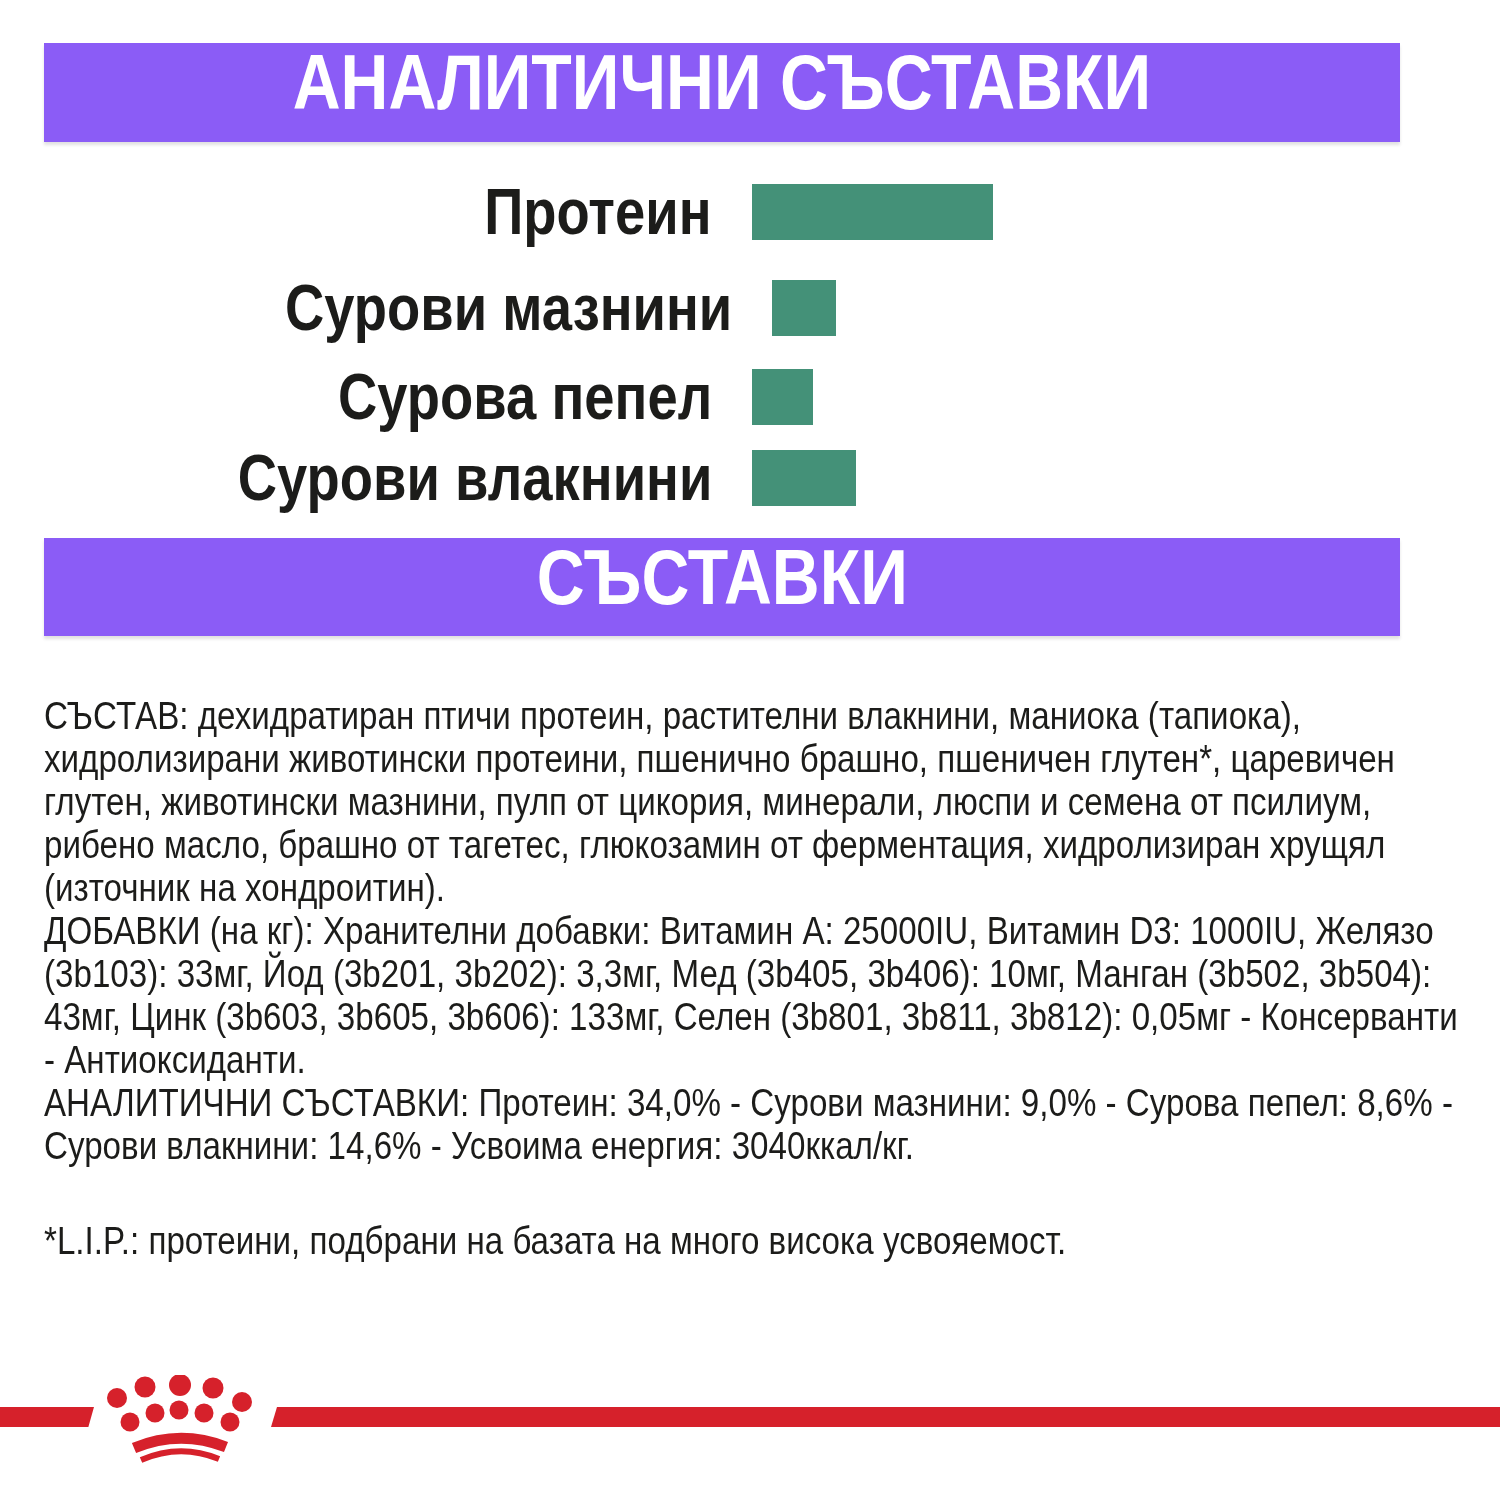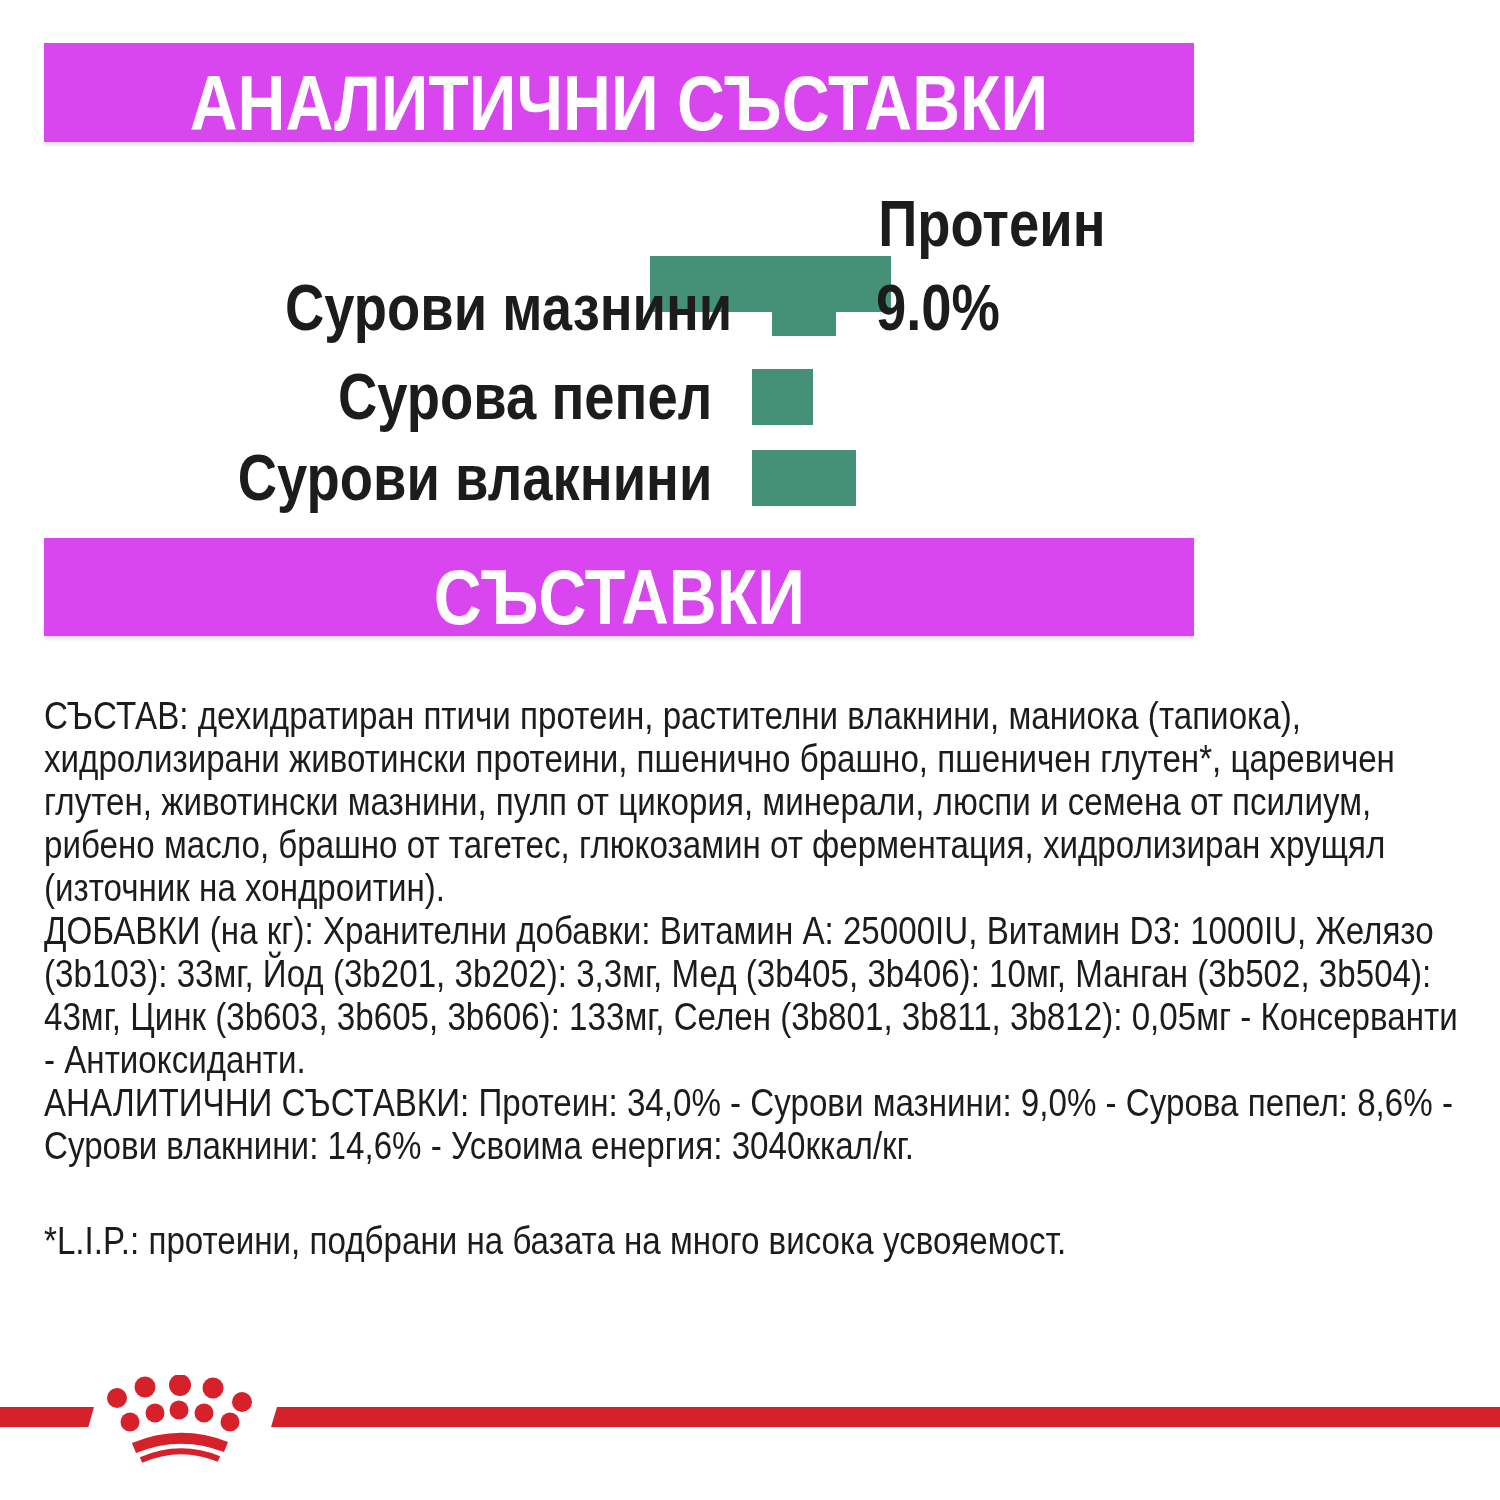--- a/index.html
+++ b/index.html
@@ -14,24 +14,24 @@
     height: 1500px;
     background: #ffffff;
     overflow: hidden;
     color: #1c1c1a;
   }
 
   
   .banner {
     position: absolute;
     left: 44px;
-    width: 1150px;
-    background: #d946ef;
+    width: 1356px;
+    background: #8b5cf6;
     display: flex;
-    align-items: flex-end;
+    align-items: flex-start;
     justify-content: center;
     box-shadow: 0 3px 3px rgba(0,0,0,0.12);
   }
   #banner-analytical { top: 43px;  height: 99px; }
   #banner-ingredients { top: 538px; height: 98px; }
   .banner .banner-title {
     display: inline-block;
     transform: scaleX(0.85);
     transform-origin: center center;
     font-weight: 700;
@@ -44,21 +44,21 @@
 
   
   .chart-row {
     position: absolute;
     left: 0;
     width: 1500px;
     height: 56px;
     display: flex;
     align-items: center;
   }
-  #row-protein { top: 192px; flex-direction: column; }
+  #row-protein { top: 184px; }
   #row-fat     { top: 280px; padding-left: 20px; }
   #row-ash     { top: 369px; }
   #row-fibre   { top: 450px; }
   .chart-label {
     width: 712px;
     text-align: right;
     font-weight: 700;
     font-size: 64px;
     line-height: 1;
     white-space: nowrap;
@@ -142,23 +142,20 @@
       <span>Протеин</span>
     </div>
     <div class="chart-bar" style="width: 241px; background: rgb(68, 145, 120);"></div>
   </div>
 
   <div class="chart-row" id="row-fat">
     <div class="chart-label">
       <span>Сурови мазнини</span>
     </div>
     <div class="chart-bar" style="width: 64px; background: rgb(68, 145, 120);"></div>
-    <div class="chart-value">
-      <span>9.0%</span>
-    </div>
   </div>
 
   <div class="chart-row" id="row-ash">
     <div class="chart-label">
       <span>Сурова пепел</span>
     </div>
     <div class="chart-bar" style="width: 61px; background: rgb(68, 145, 120);"></div>
   </div>
 
   <div class="chart-row" id="row-fibre">

